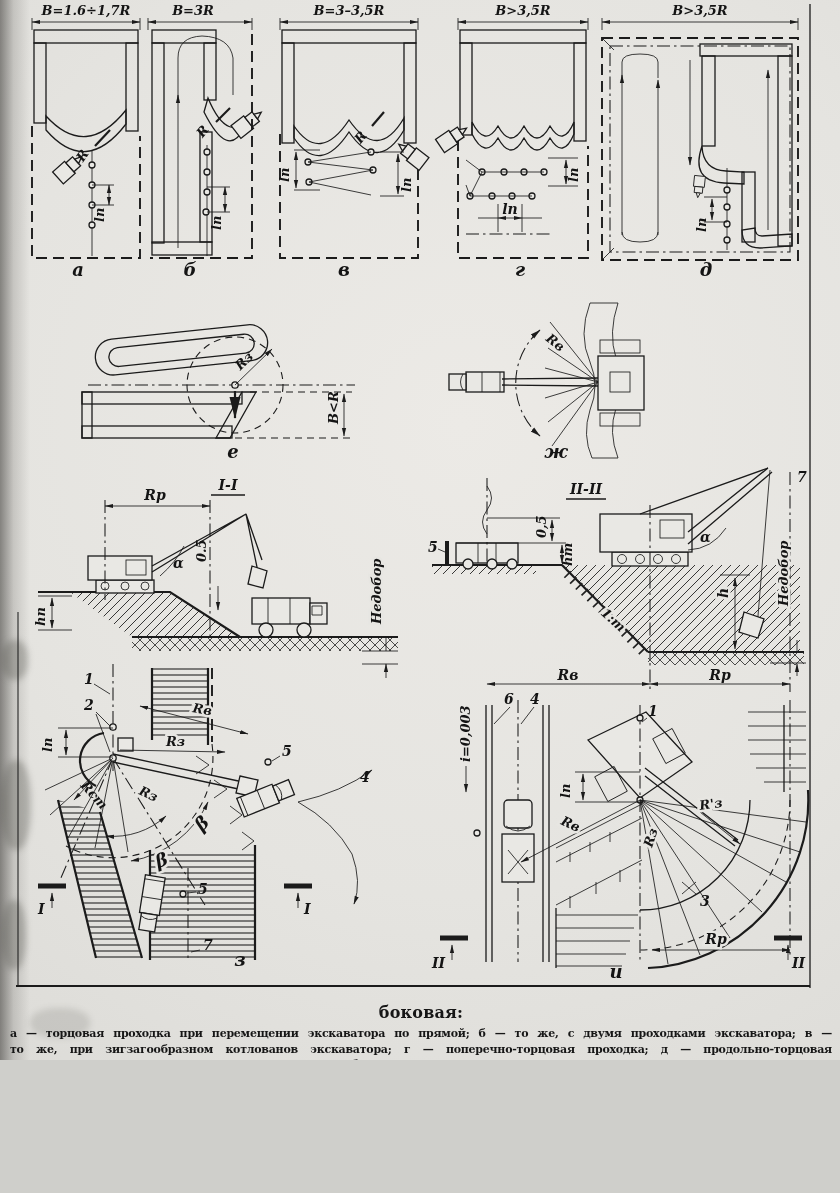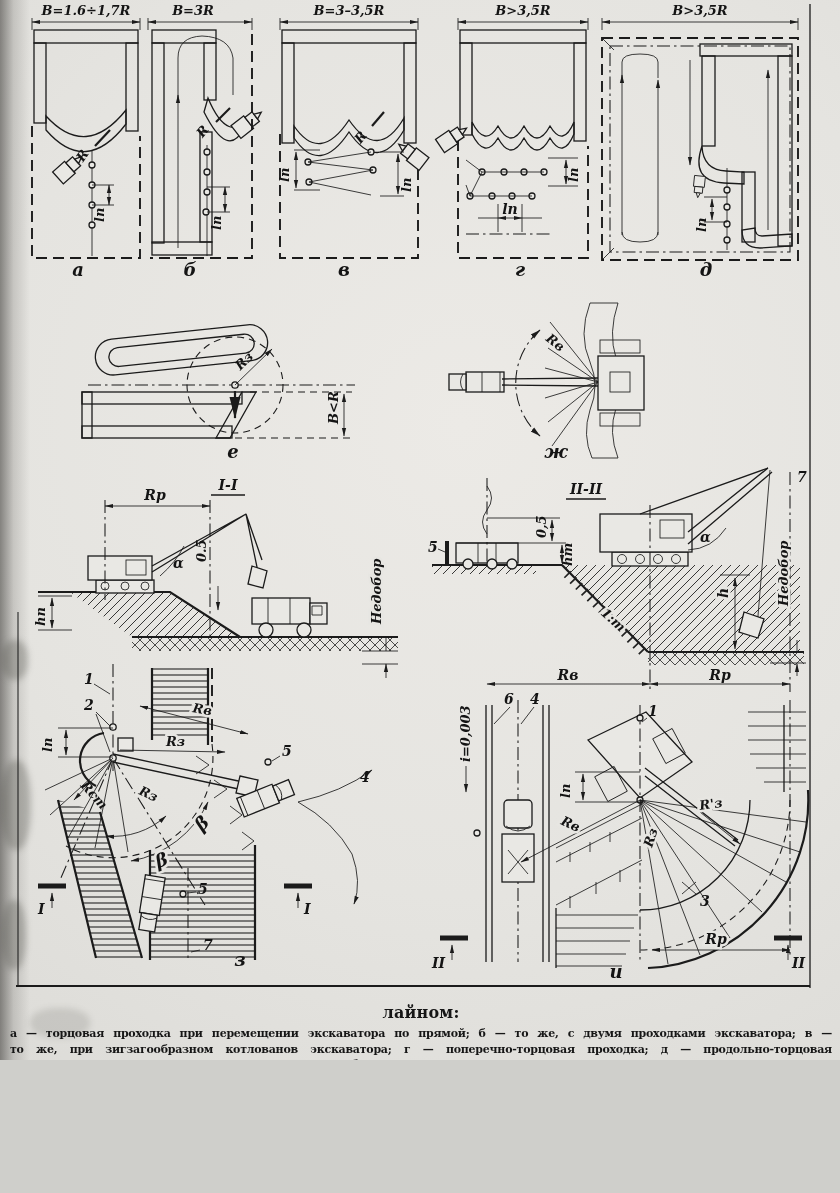--- a/index.html
+++ b/index.html
@@ -449,20 +449,20 @@
       <path d="M452,960 V945" class="thin" marker-end="url(#ar)"></path>
       <text class="t tb" x="432" y="968">II</text>
       <path d="M774,938 H802" stroke="#1b1b1b" stroke-width="5" fill="none"></path>
       <path d="M788,960 V945" class="thin" marker-end="url(#ar)"></path>
       <text class="t tb" x="792" y="968">II</text>
       <text class="t big" x="616" y="978" text-anchor="middle">и</text>
     </g>
   </svg>
 
   <div class="cap" style="top:1002px;">
-    <div class="cap-title c">лайном:</div>
+    <div class="cap-title c">боковая:</div>
     <div style="height:3px"></div>
     <div class="cap-leg j">а — торцовая проходка при перемещении экскаватора по прямой; б — то же, с двумя проходками экскаватора; в —</div>
     <div class="cap-leg j">то же, при зигзагообразном котлованов экскаватора; г — поперечно-торцовая проходка; д — продольно-торцовая</div>
     <div class="cap-leg j">2 — стоянка экскаватора; 3 — центр тяжести забоя; 4 — ось движения автотранспорта; 5 — веха; 6 — водоотводная</div>
 
   </div>
 </div>
 
 </body></html>

